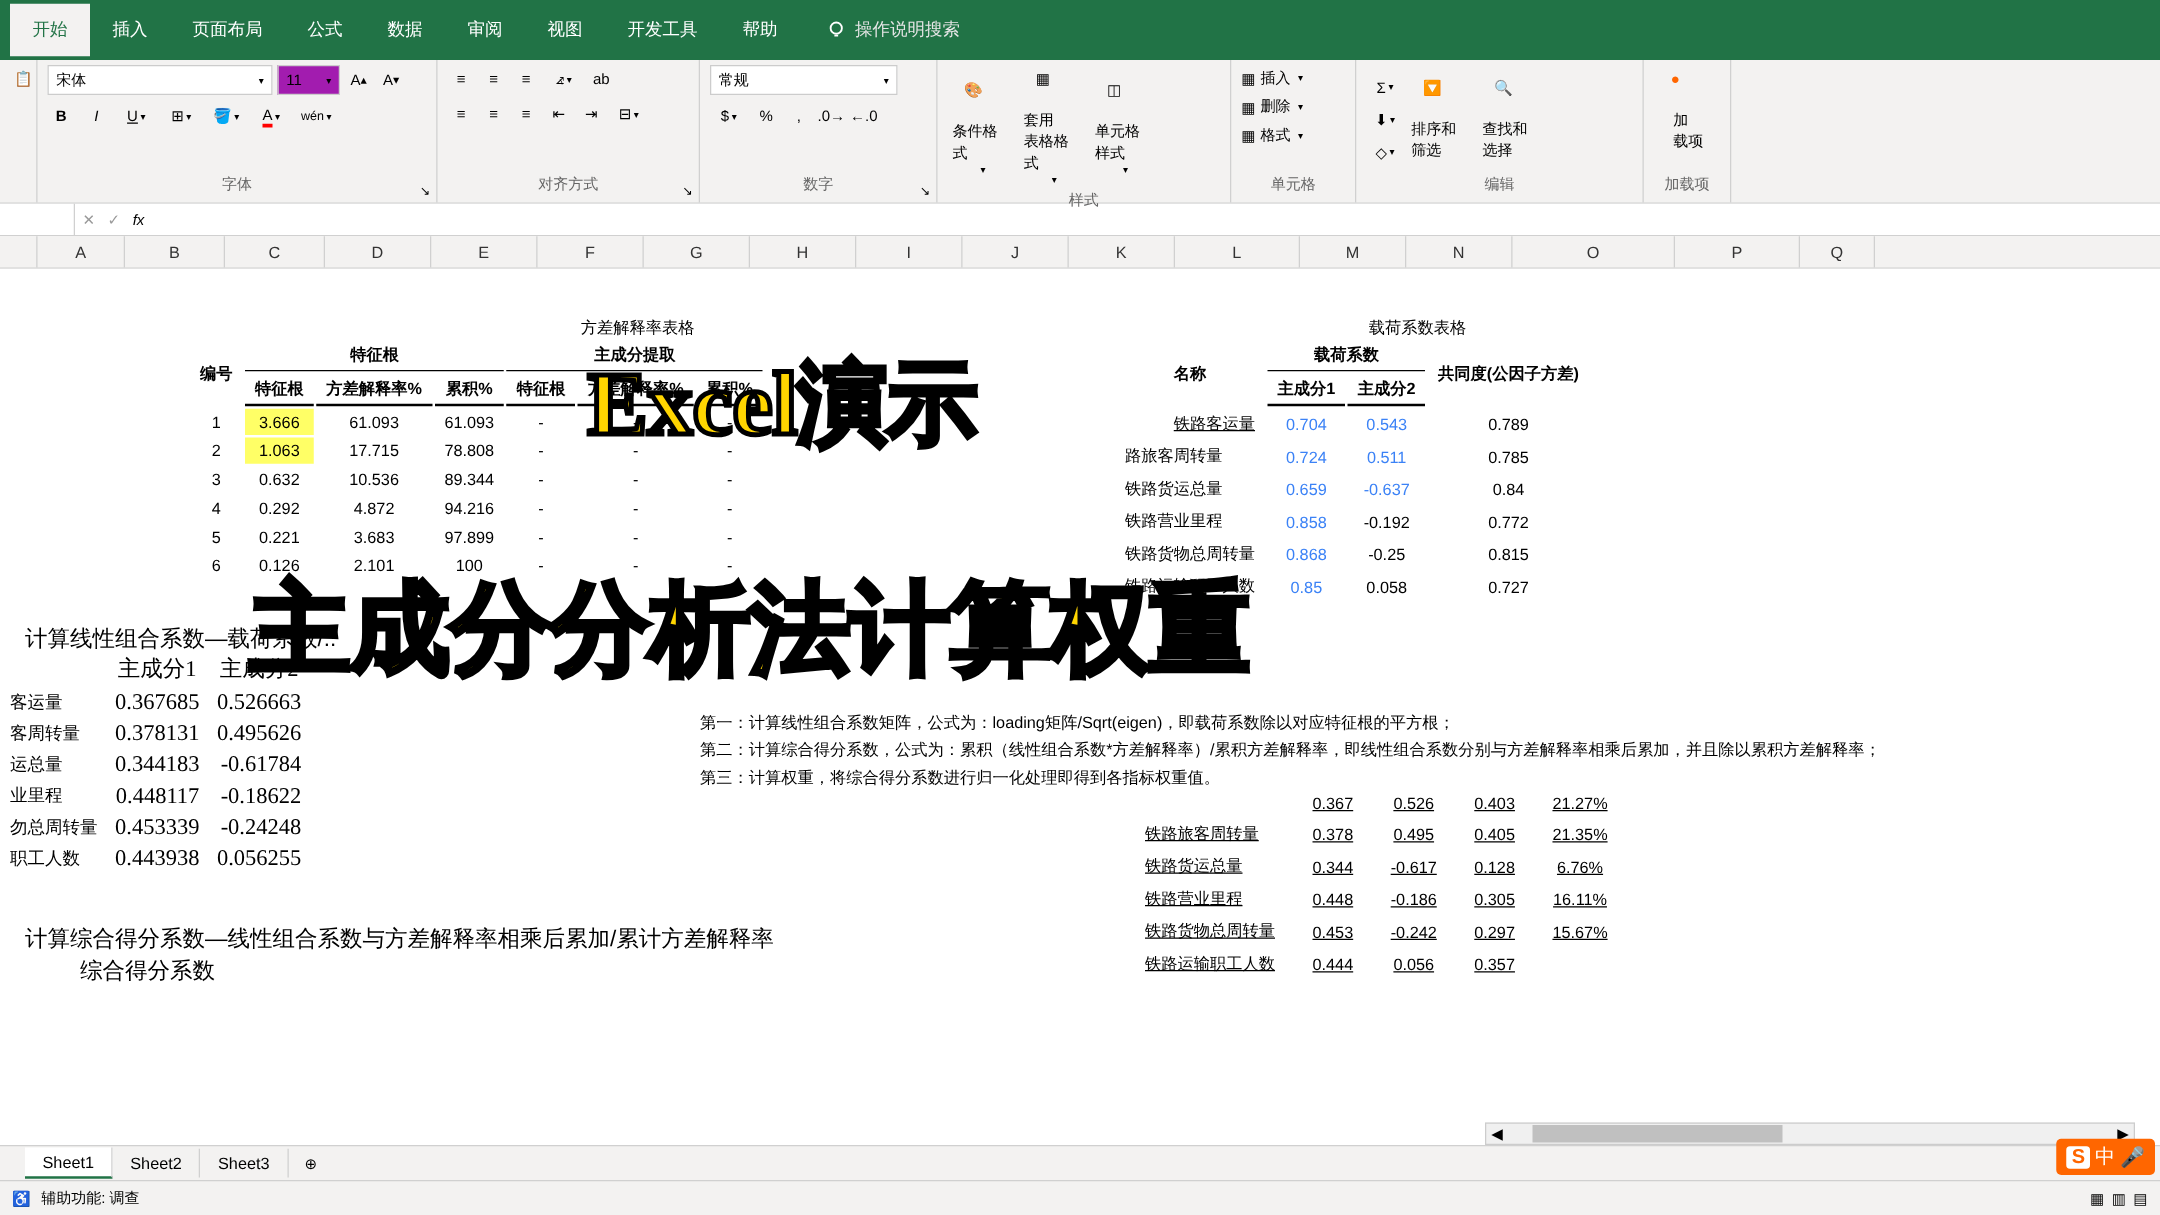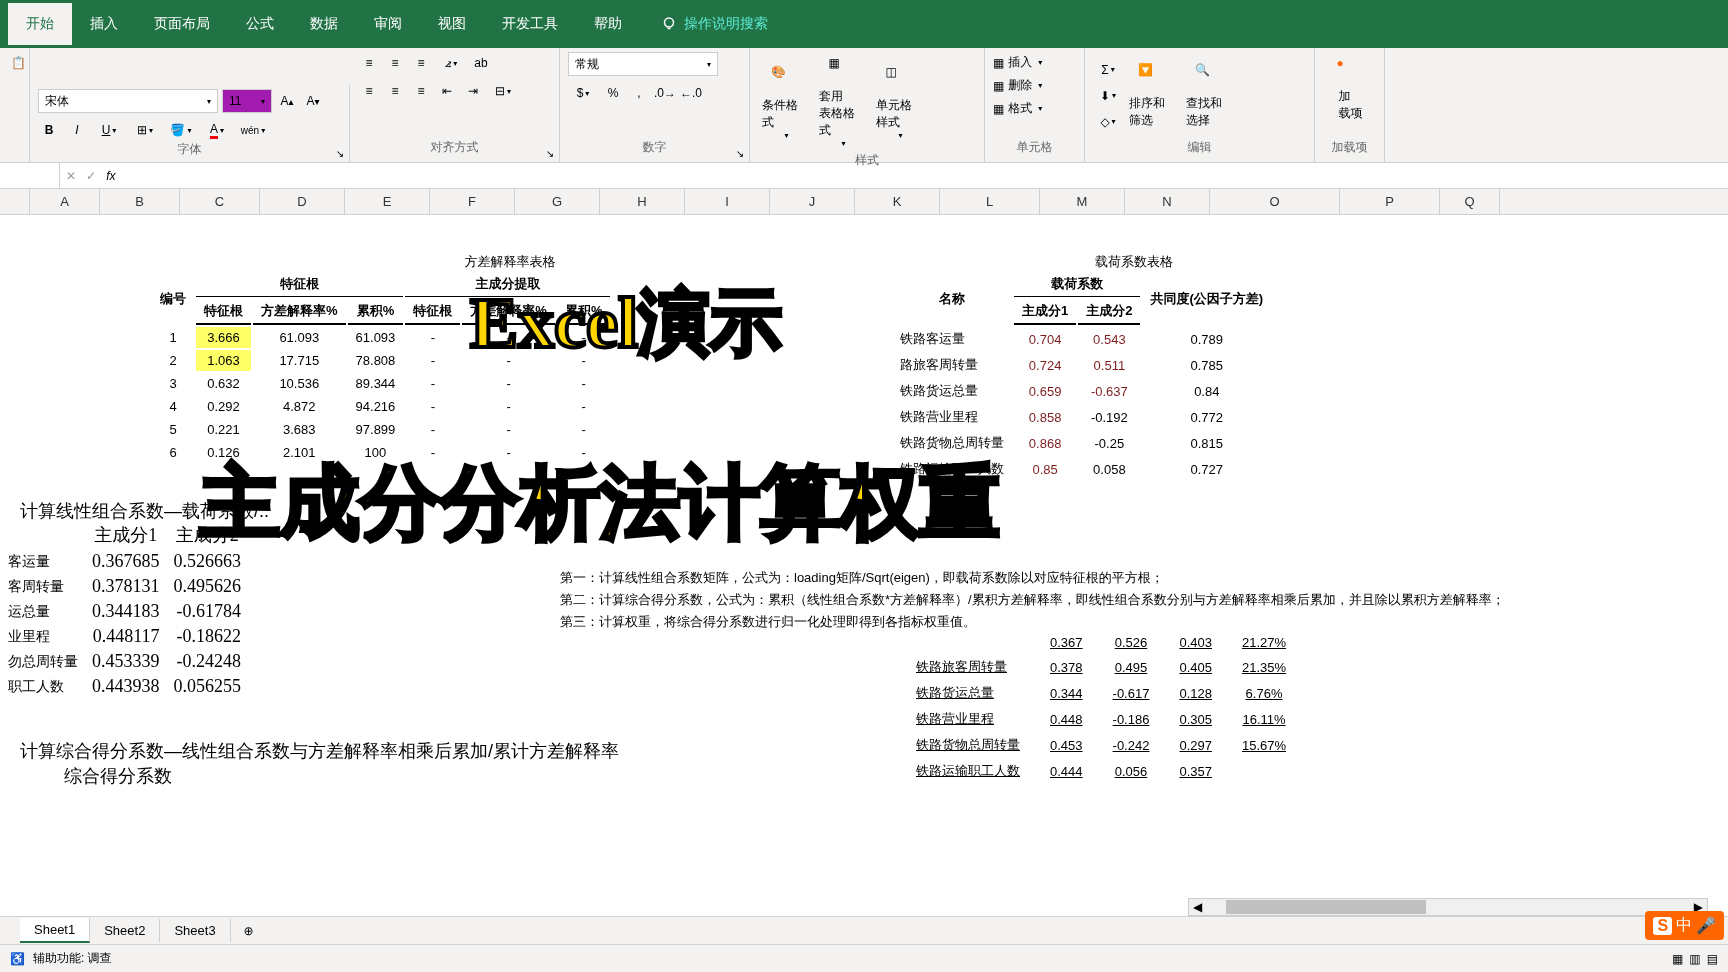--- a/index.html
+++ b/index.html
@@ -1,20 +1,20 @@
 <!DOCTYPE html>
 <html><head>
 <meta charset="utf-8">
 <style>
 * { box-sizing: border-box; margin: 0; padding: 0; }
 body { font-family: "Microsoft YaHei", Arial, sans-serif; font-size: 12px; background: #fff; overflow: hidden; width: 1728px; height: 972px; position: relative; }
 .ribbon-tabs { background: #217346; height: 48px; display: flex; align-items: center; padding-left: 8px; }
 .ribbon-tab { color: #fff; padding: 12px 18px; font-size: 14px; cursor: pointer; }
 .ribbon-tab.active { background: #f3f2f1; color: #217346; }
-.tell-me { display: flex; align-items: center; margin-left: 20px; color: #5eead4; font-size: 14px; }
+.tell-me { display: flex; align-items: center; margin-left: 20px; color: #e5e5e5; font-size: 14px; }
 .tell-me svg { margin-right: 6px; }
 .ribbon-content { background: #f3f2f1; height: 115px; display: flex; border-bottom: 1px solid #d0d0d0; }
 .ribbon-group { border-right: 1px solid #d0d0d0; padding: 4px 8px; display: flex; flex-direction: column; justify-content: space-between; position: relative; }
 .group-label { text-align: center; font-size: 12px; color: #666; padding-bottom: 2px; }
 .group-top { display: flex; flex-direction: column; gap: 2px; flex: 1; }
 .font-row1 { display: flex; gap: 4px; align-items: center; }
 .font-row2 { display: flex; gap: 6px; align-items: center; margin-top: 4px; }
 .font-name { background: #fff; border: 1px solid #ccc; width: 180px; height: 24px; padding: 2px 6px; display: flex; align-items: center; justify-content: space-between; }
 .font-size { background: #a21caf; border: 1px solid #ccc; width: 50px; height: 24px; padding: 2px 6px; display: flex; align-items: center; justify-content: space-between; }
 .icon-btn { width: 22px; height: 22px; display: flex; align-items: center; justify-content: center; cursor: pointer; border-radius: 2px; }
@@ -32,21 +32,21 @@
 .fx-input { flex: 1; padding: 0 6px; }
 .col-headers { height: 26px; display: flex; background: #f3f2f1; border-bottom: 1px solid #d0d0d0; }
 .col-header { border-right: 1px solid #d0d0d0; display: flex; align-items: center; justify-content: center; font-size: 13px; color: #333; }
 .row-header-corner { width: 30px; border-right: 1px solid #d0d0d0; }
 .sheet-area { position: relative; background: #fff; height: 580px; overflow: hidden; }
 .data-table { position: absolute; font-size: 13px; }
 .data-table th, .data-table td { padding: 3px 8px; text-align: center; }
 .tbl-header-row th { border-bottom: 2px solid #000; }
 .tbl-top { border-top: 2px solid #000; }
 .eigenvalue-hl { background: #ffff66; }
-.blue-val { color: #7f1d1d; }
+.blue-val { color: #3b82f6; }
 .section-title { font-size: 18px; padding: 4px; }
 .calc-table { position: absolute; font-size: 18px; font-family: "宋体", serif; }
 .calc-table td { padding: 1px 6px; text-align: right; }
 .big-overlay { position: absolute; font-family: "Microsoft YaHei"; font-weight: 900; color: #ffd500; -webkit-text-stroke: 4px #000; text-stroke: 4px #000; z-index: 100; pointer-events: none; }
 .overlay1 { top: 275px; left: 470px; font-size: 72px; }
 .overlay2 { top: 450px; left: 200px; font-size: 80px; }
 .sheet-tabs { position: absolute; bottom: 28px; left: 0; right: 0; height: 28px; background: #f3f2f1; display: flex; align-items: center; border-top: 1px solid #d0d0d0; }
 .sheet-tab { padding: 4px 14px; border-right: 1px solid #d0d0d0; cursor: pointer; font-size: 13px; }
 .sheet-tab.active { background: #fff; border-bottom: 2px solid #217346; }
 .add-sheet { width: 24px; height: 24px; display: flex; align-items: center; justify-content: center; margin-left: 6px; cursor: pointer; }
@@ -79,21 +79,21 @@
       </svg>
     <span>操作说明搜索</span>
   </div>
 </div>
 
 <div class="ribbon-content">
   <div class="ribbon-group" style="width:30px;">
     <div class="icon-btn">📋</div>
   </div>
 
-  <div class="ribbon-group" style="width:320px;margin-top:37px;">
+  <div class="ribbon-group" style="width:320px;">
     <div class="group-top">
       <div class="font-row1">
         <div class="font-name">
             <span>宋体</span>
             <span class="dropdown-arrow">▾</span>
           </div>
         <div class="font-size">
             <span>11</span>
             <span class="dropdown-arrow">▾</span>
           </div>
@@ -343,21 +343,21 @@
           <th colspan="2" style="border-bottom:1px solid #000;">载荷系数</th>
           <th rowspan="2">共同度(公因子方差)</th>
         </tr>
     <tr class="tbl-header-row">
           <th>主成分1</th>
           <th>主成分2</th>
         </tr>
     </tbody>
       <tbody id="t2-rows">
         <tr>
-          <td style="text-align:left;min-width:120px;">铁路客运量</td>
+          <td style="text-align:right;min-width:120px;text-decoration:underline;">铁路客运量</td>
           <td class="blue-val">0.704</td>
           <td class="blue-val">0.543</td>
           <td>0.789</td>
         </tr>
         <tr>
           <td style="text-align:left;min-width:120px;">路旅客周转量</td>
           <td class="blue-val">0.724</td>
           <td class="blue-val">0.511</td>
           <td>0.785</td>
         </tr>

